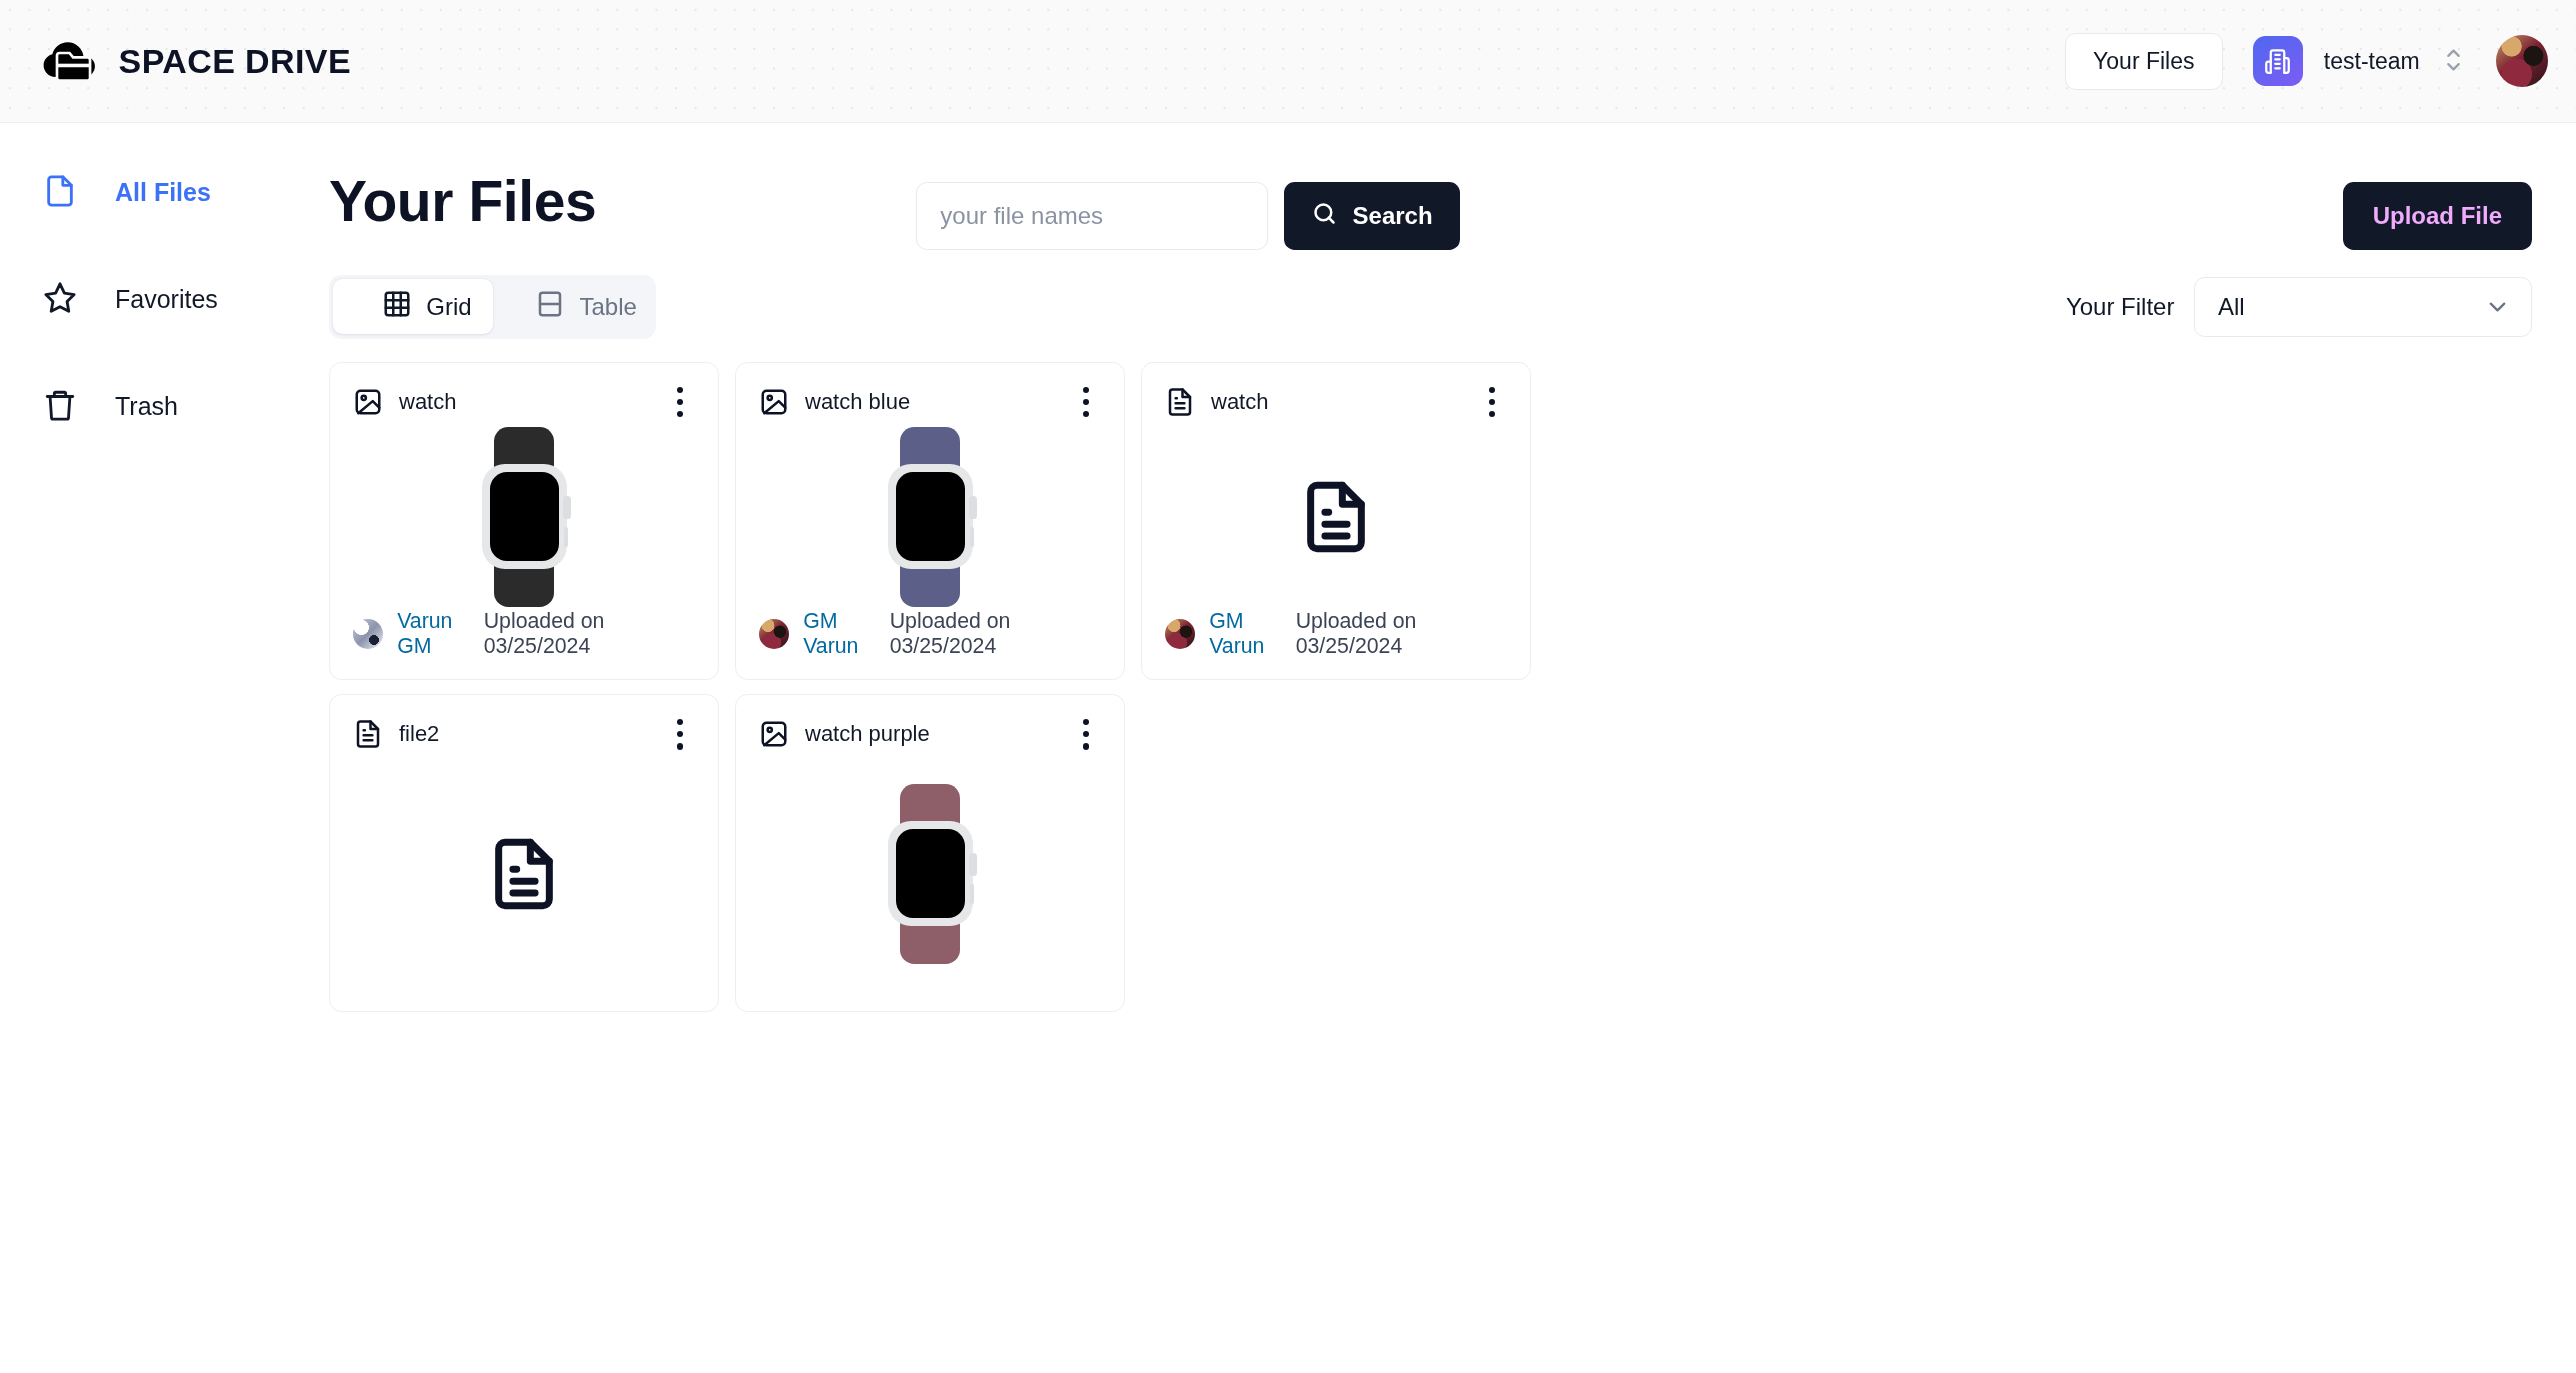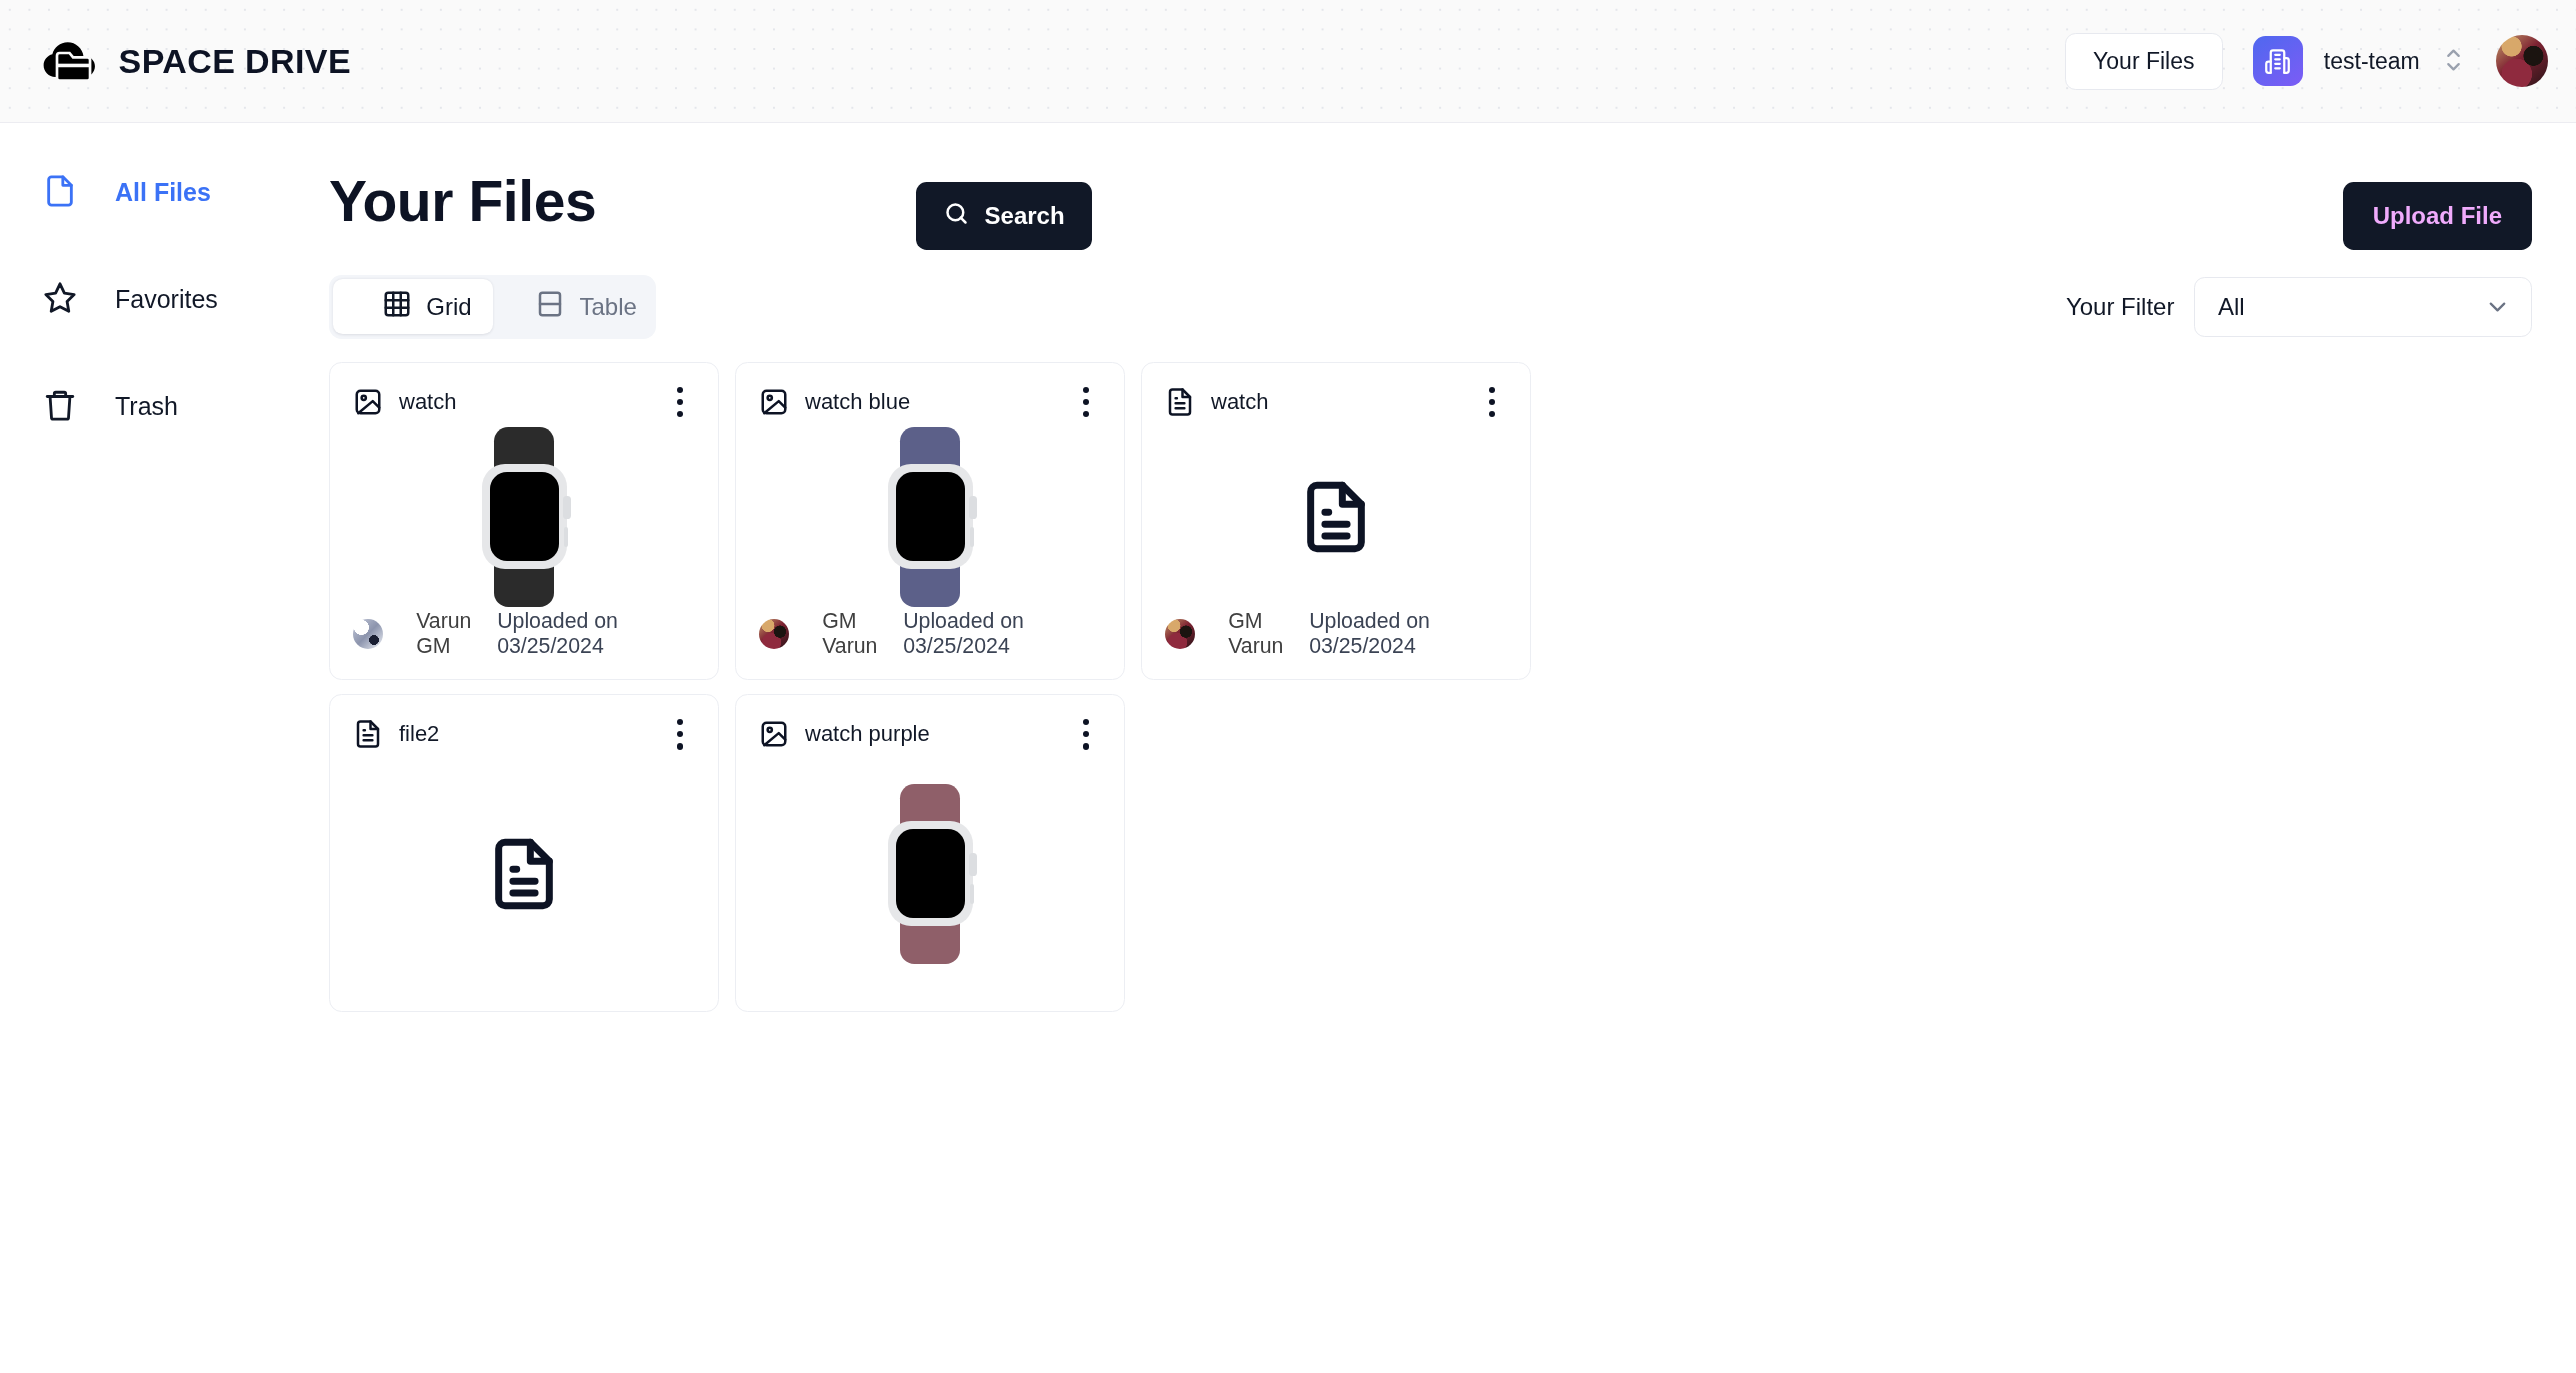--- a/index.html
+++ b/index.html
@@ -281,21 +281,21 @@
     background-color: #aab1c4;
   }
   .avatar-sm.style-b {
     background:
       radial-gradient(circle at 30% 22%, #d8a86a 0 20%, transparent 21%),
       radial-gradient(circle at 70% 42%, #1b1410 0 22%, transparent 23%),
       radial-gradient(circle at 42% 78%, #8f2a3e 0 32%, transparent 33%),
       linear-gradient(140deg, #c9a06b 0%, #7d2232 45%, #2a1418 100%);
     background-color: #7d2232;
   }
-  .uploader { font-size: 21.3px; color: #404040; margin-left: 19px; }
+  .uploader { font-size: 21.3px; color: #0369a1; }
   .uploaded-on { margin-left: auto; font-size: 21.3px; color: #3b4354; }
 </style>
 </head>
 <body>
 
 <div class="topbar">
   <div class="brand">
     <span>
       <svg class="brand-logo" viewBox="0 0 66 56" fill="none" xmlns="http://www.w3.org/2000/svg">
         <path d="M17 46c-7.2 0-13-5.9-13-13.2 0-6 4.2-11 9.8-12.4C15.6 12.8 22.6 7 31 7c9.2 0 16.8 7 17.7 16 .6-.1 1.2-.2 1.8-.2 6 0 11 5 11 11.1S56.5 46 50.5 46H17z" fill="#000"></path>
@@ -364,20 +364,21 @@
       <span class="side-label">Trash</span>
     </div>
   </nav>
 
   <main class="main">
 
     <div class="main-head">
       <h1 class="page-title">Your Files</h1>
 
       <div class="search-area">
+        <input class="search-input" type="text" placeholder="your file names" style="">
         <button class="search-btn">
           <span>
             <svg width="27" height="27" viewBox="0 0 24 24" fill="none" stroke="#fff" stroke-width="2.2" stroke-linecap="round">
               <circle cx="11" cy="11" r="7"></circle>
               <path d="M20 20l-4.3-4.3"></path>
             </svg>
           </span>
           <span>Search</span>
         </button>
       </div>

